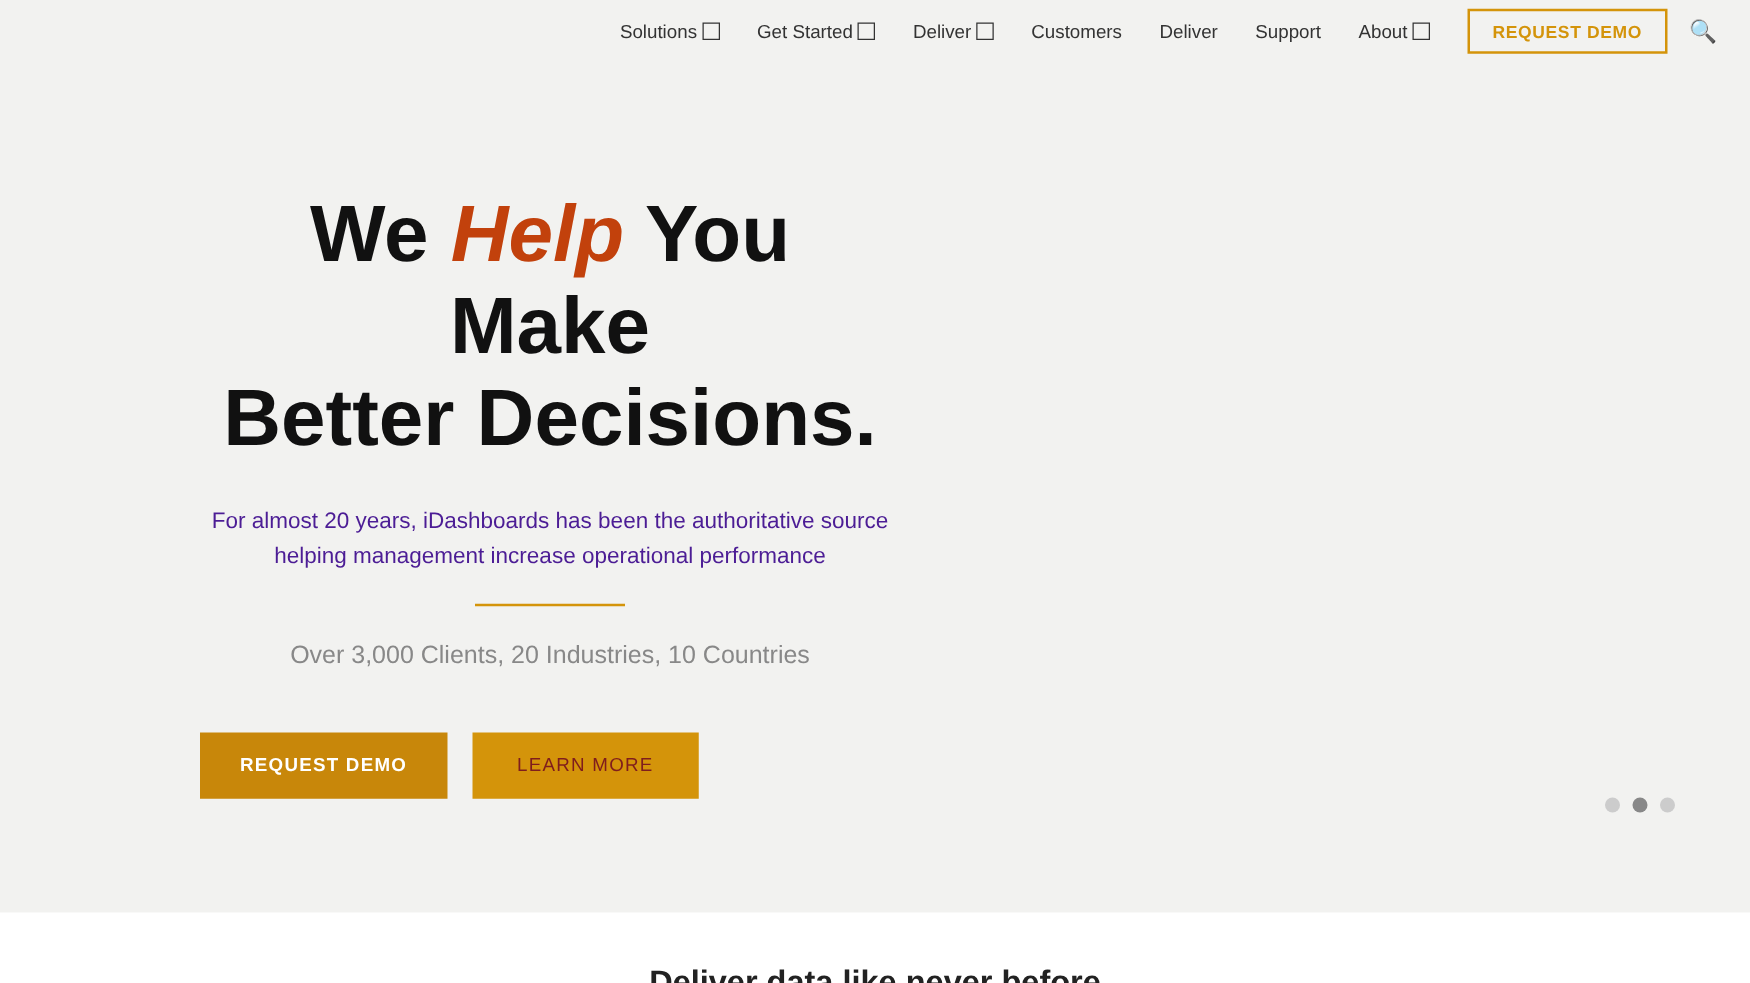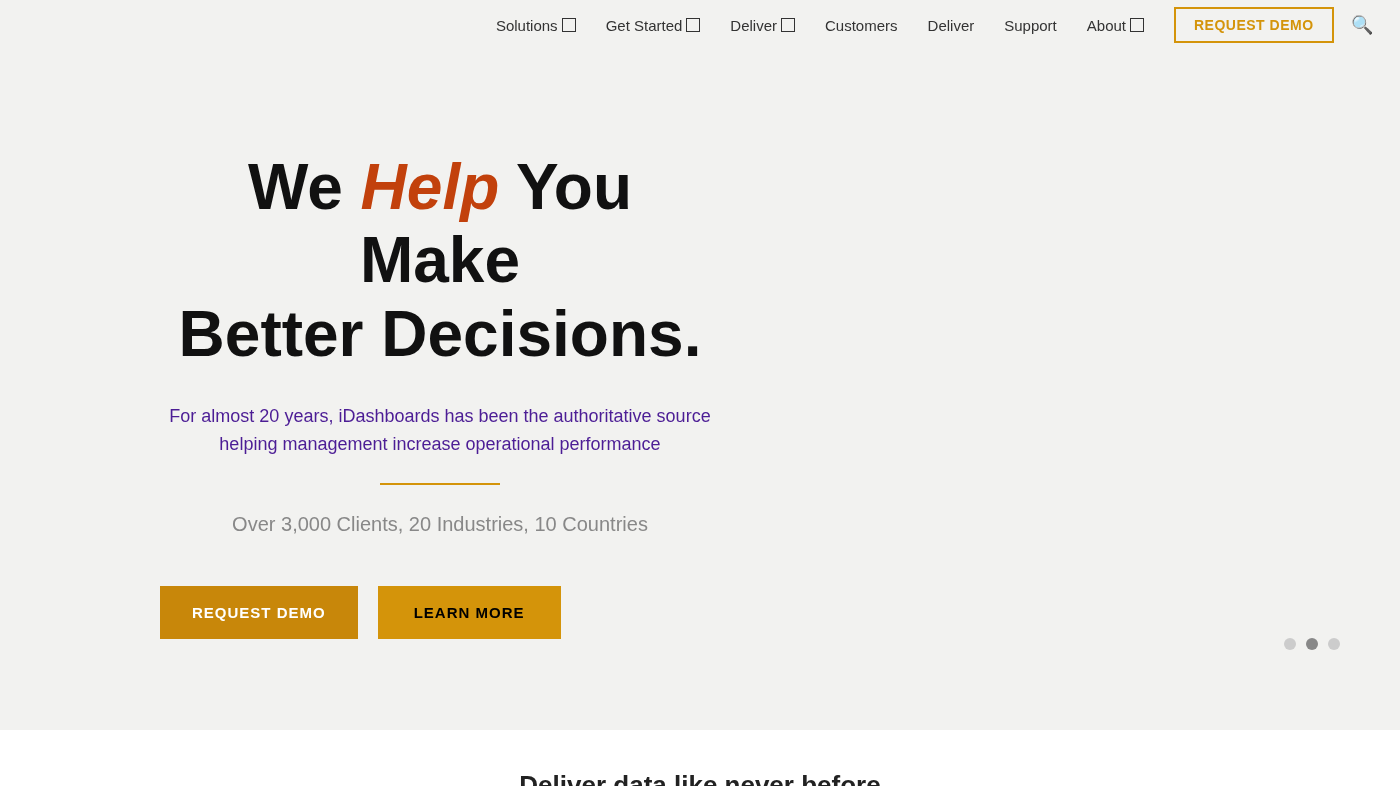--- a/index.html
+++ b/index.html
@@ -143,25 +143,25 @@
       padding: 18px 32px;
       font-size: 15px;
       font-weight: 700;
       letter-spacing: 1px;
       text-transform: uppercase;
       cursor: pointer;
     }
 
     .btn-learn {
       background-color: #d4940a;
-      color: #000000;
+      color: #7f1d1d;
       border: none;
       padding: 18px 36px;
       font-size: 15px;
-      font-weight: 700;
+      font-weight: 400;
       letter-spacing: 1px;
       text-transform: uppercase;
       cursor: pointer;
     }
 
     
     .slider-dots {
       position: absolute;
       right: 60px;
       bottom: 80px;

